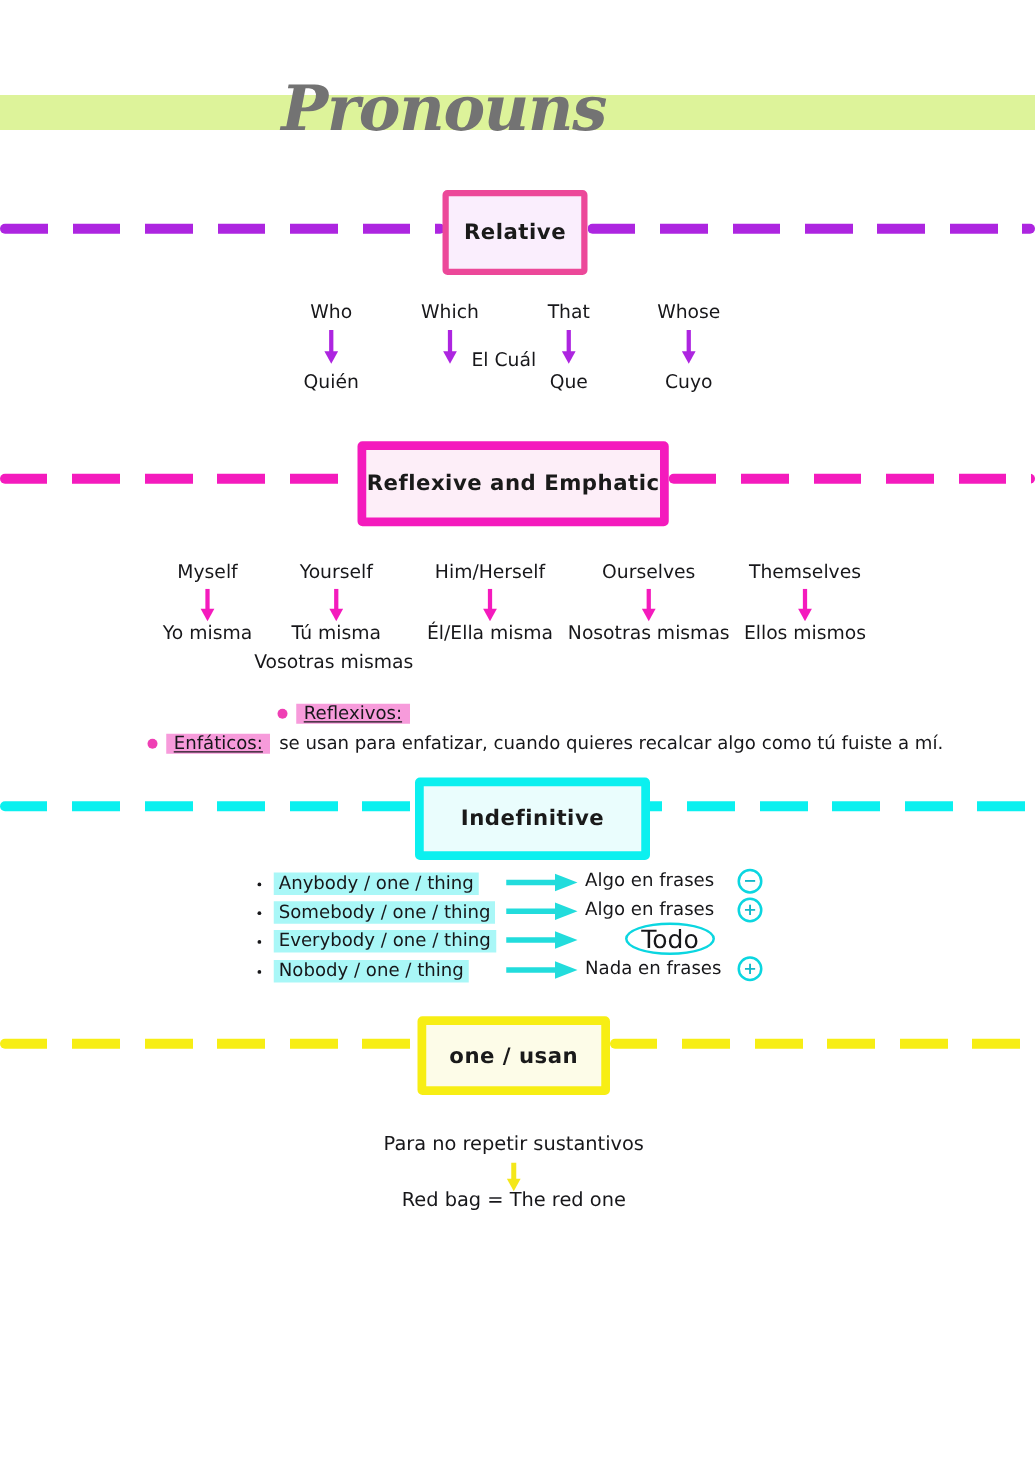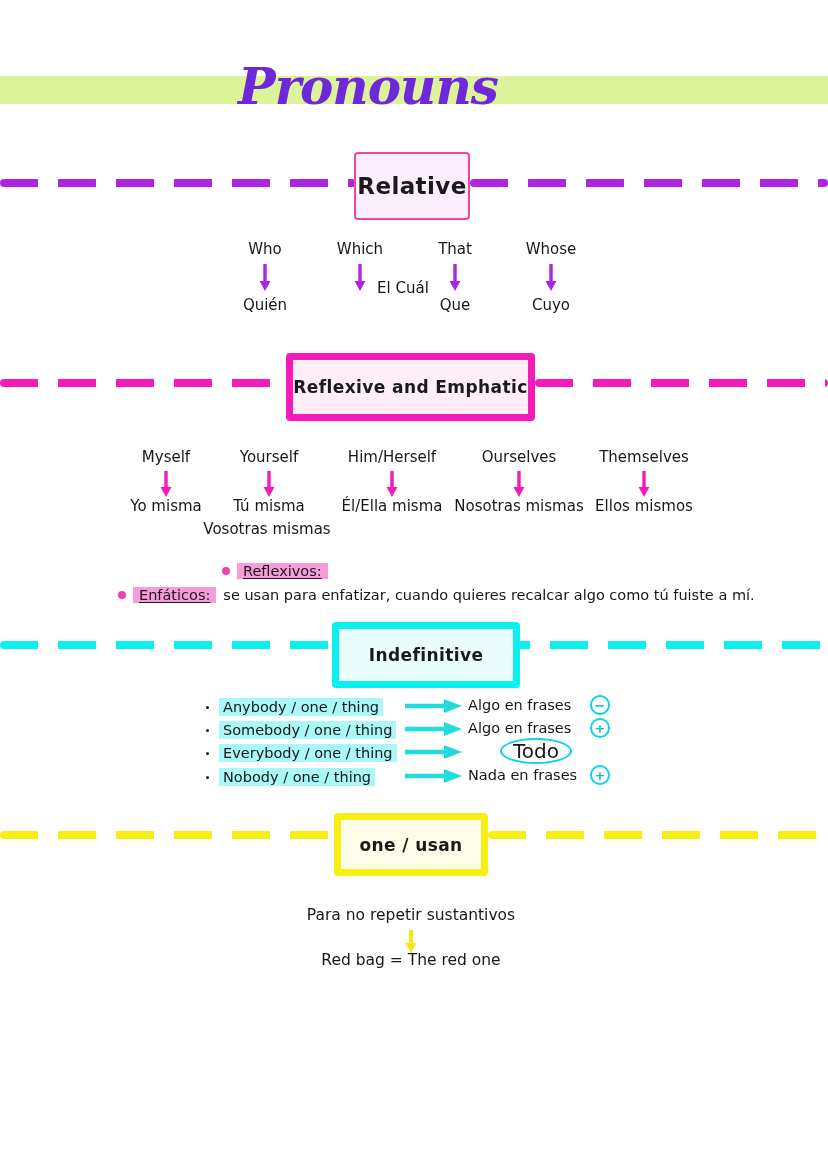--- a/index.html
+++ b/index.html
@@ -18,29 +18,29 @@
 
   
   #title-band {
     position: absolute;
     left: 0; top: 76px;
     width: 828px; height: 28px;
     background: #ddf39a;
   }
   #page-title {
     position: absolute;
-    left: 16px; top: 56px;
+    left: 3px; top: 56px;
     width: 704px;
     text-align: center;
     font-family: "DejaVu Serif", serif;
     font-style: italic;
     font-weight: 700;
     font-size: 50px;
     letter-spacing: -1px;
-    color: #6d28d9;
+    color: #737373;
     line-height: 62px;
   }
 
   
   .rail {
     position: absolute;
     height: 8px;
     border-radius: 5px;
   }
   .rail.left  { left: 0; }
@@ -59,23 +59,23 @@
     align-items: center;
     justify-content: center;
     border-radius: 4px;
     font-family: "DejaVu Sans", sans-serif;
     font-weight: 700;
     color: #1a1a1a;
     letter-spacing: 0.4px;
   }
   #box-relative {
     left: 354px; top: 152px; width: 116px; height: 68px;
-    border: 2px solid #ec4899;
+    border: 5px solid #ec4899;
     background: #faeefd;
-    font-size: 23px;
+    font-size: 17px;
   }
   #box-reflexive {
     left: 286px; top: 353px; width: 249px; height: 68px;
     border: 7px solid #f41bbd;
     background: #fdeef8;
     font-size: 17px;
   }
   #box-indefinitive {
     left: 332px; top: 622px; width: 188px; height: 66px;
     border: 7px solid #0bf0ef;

